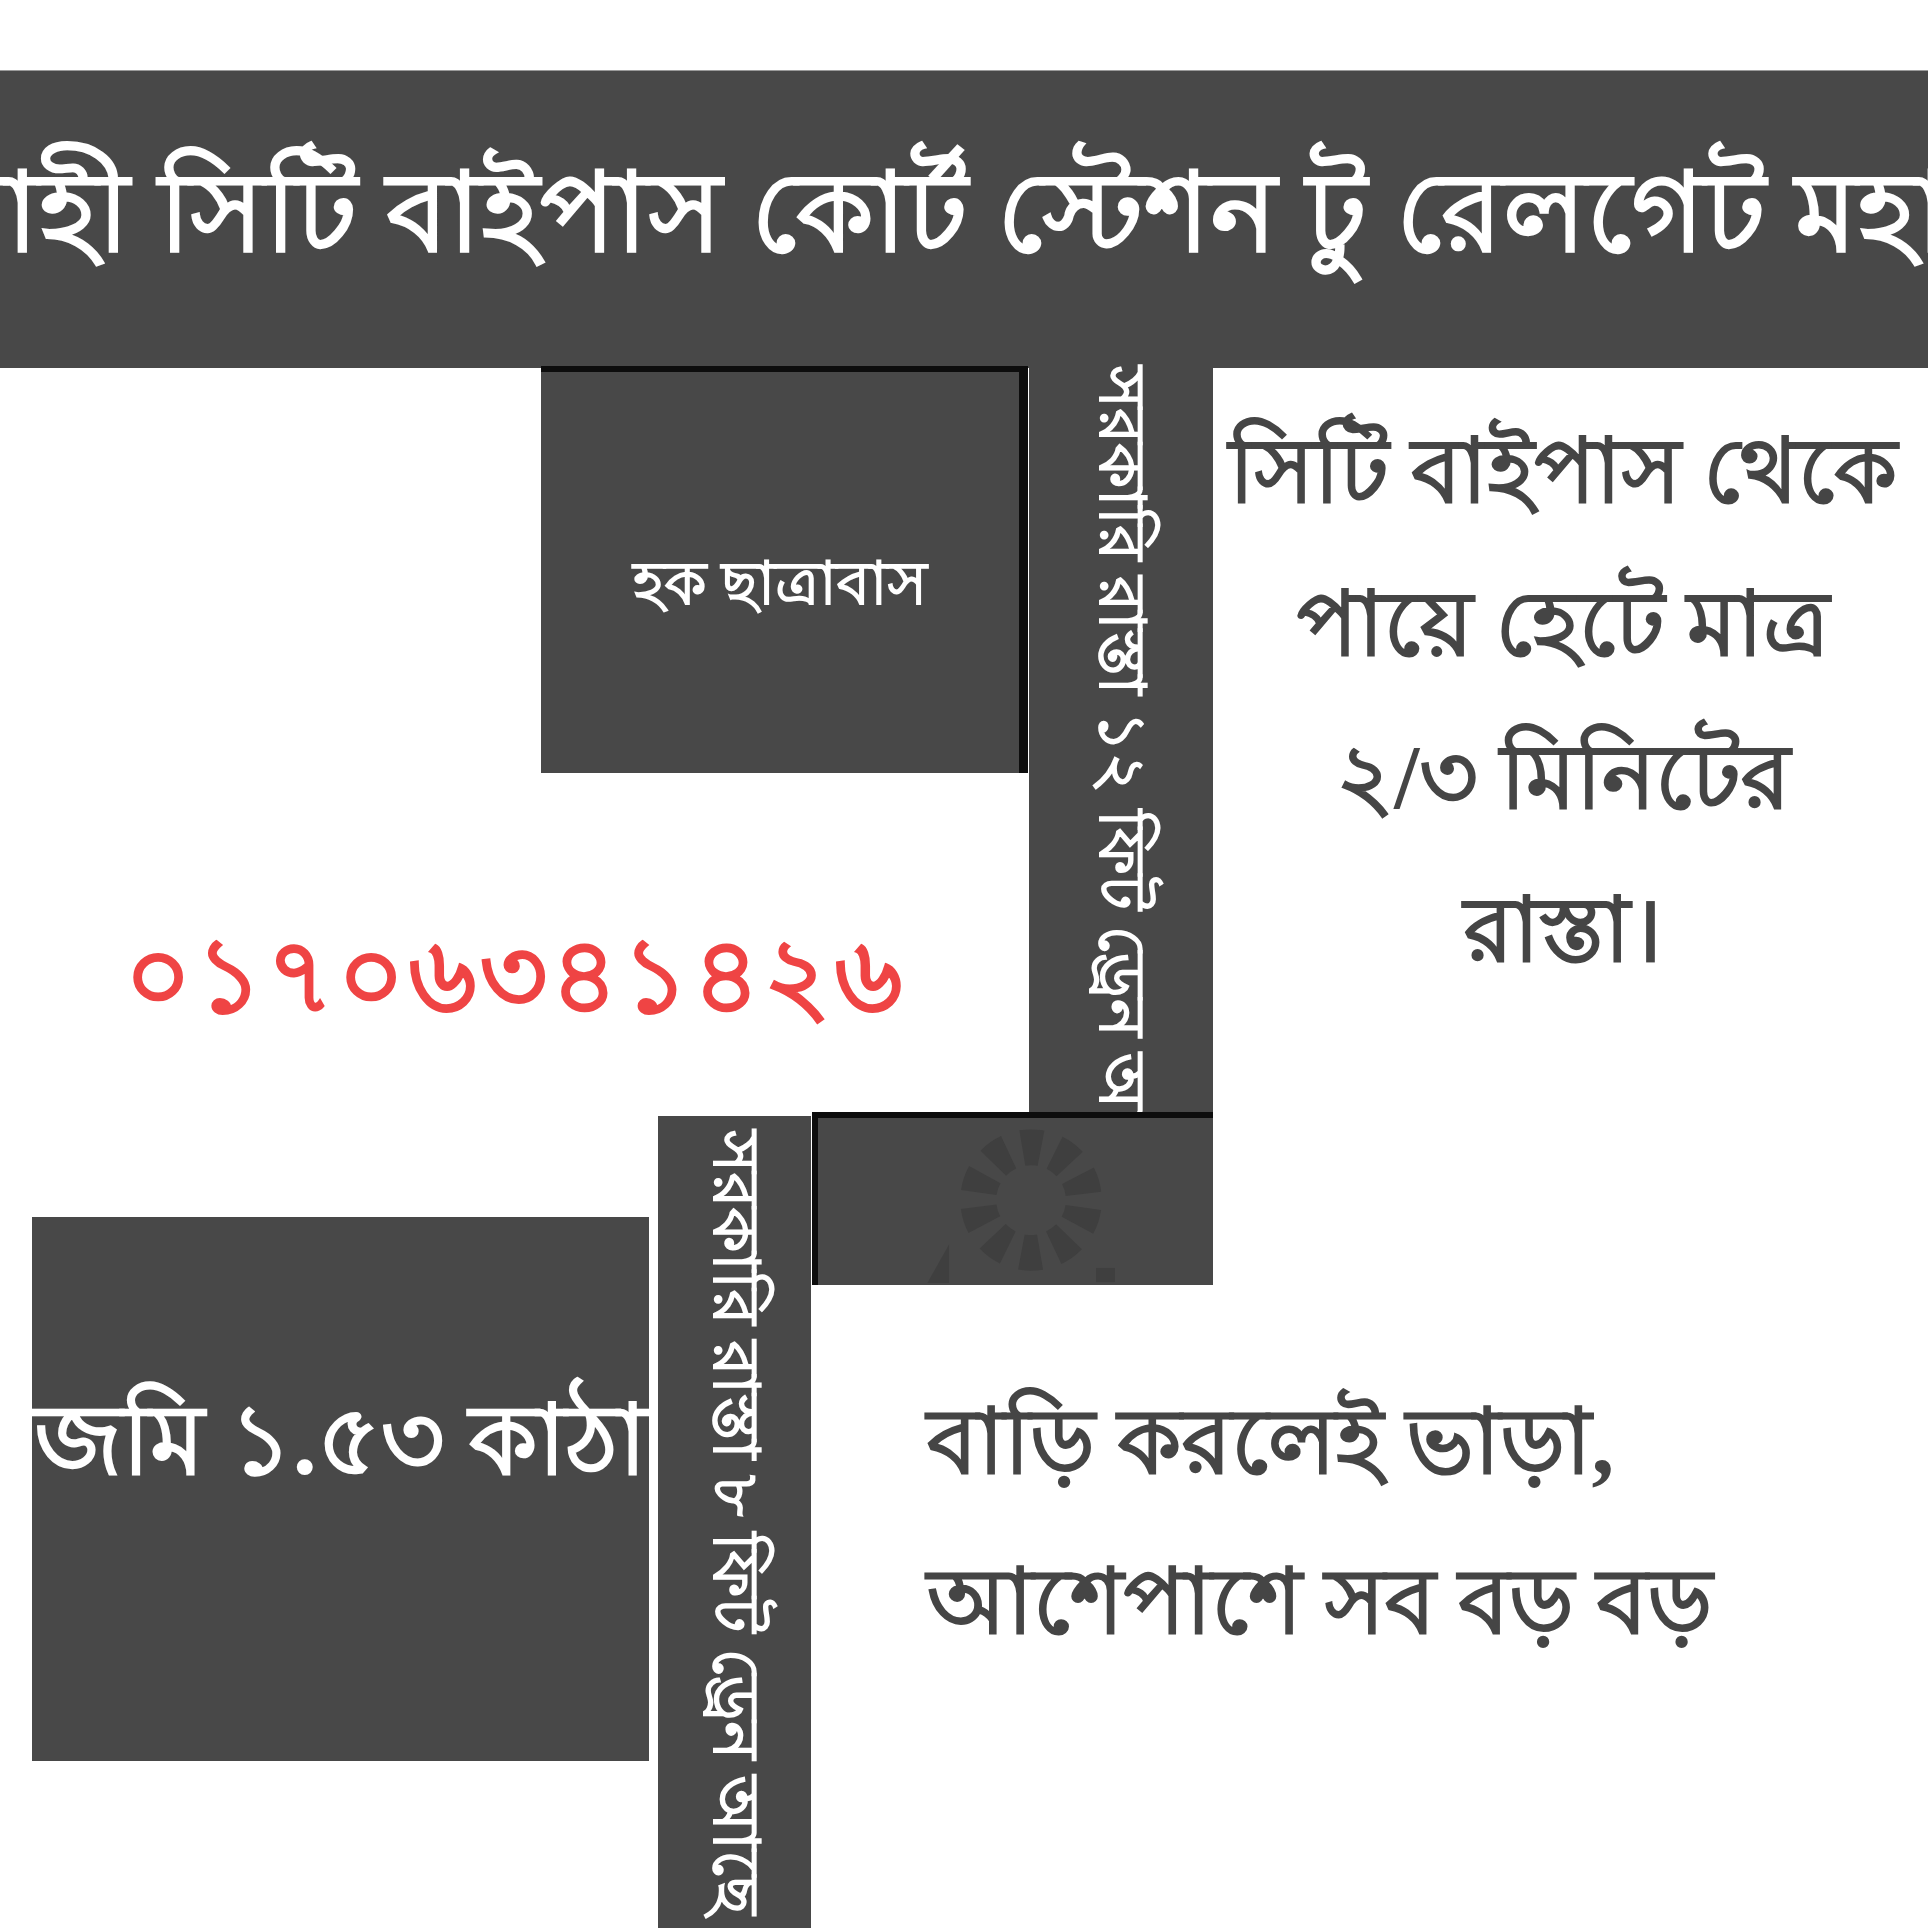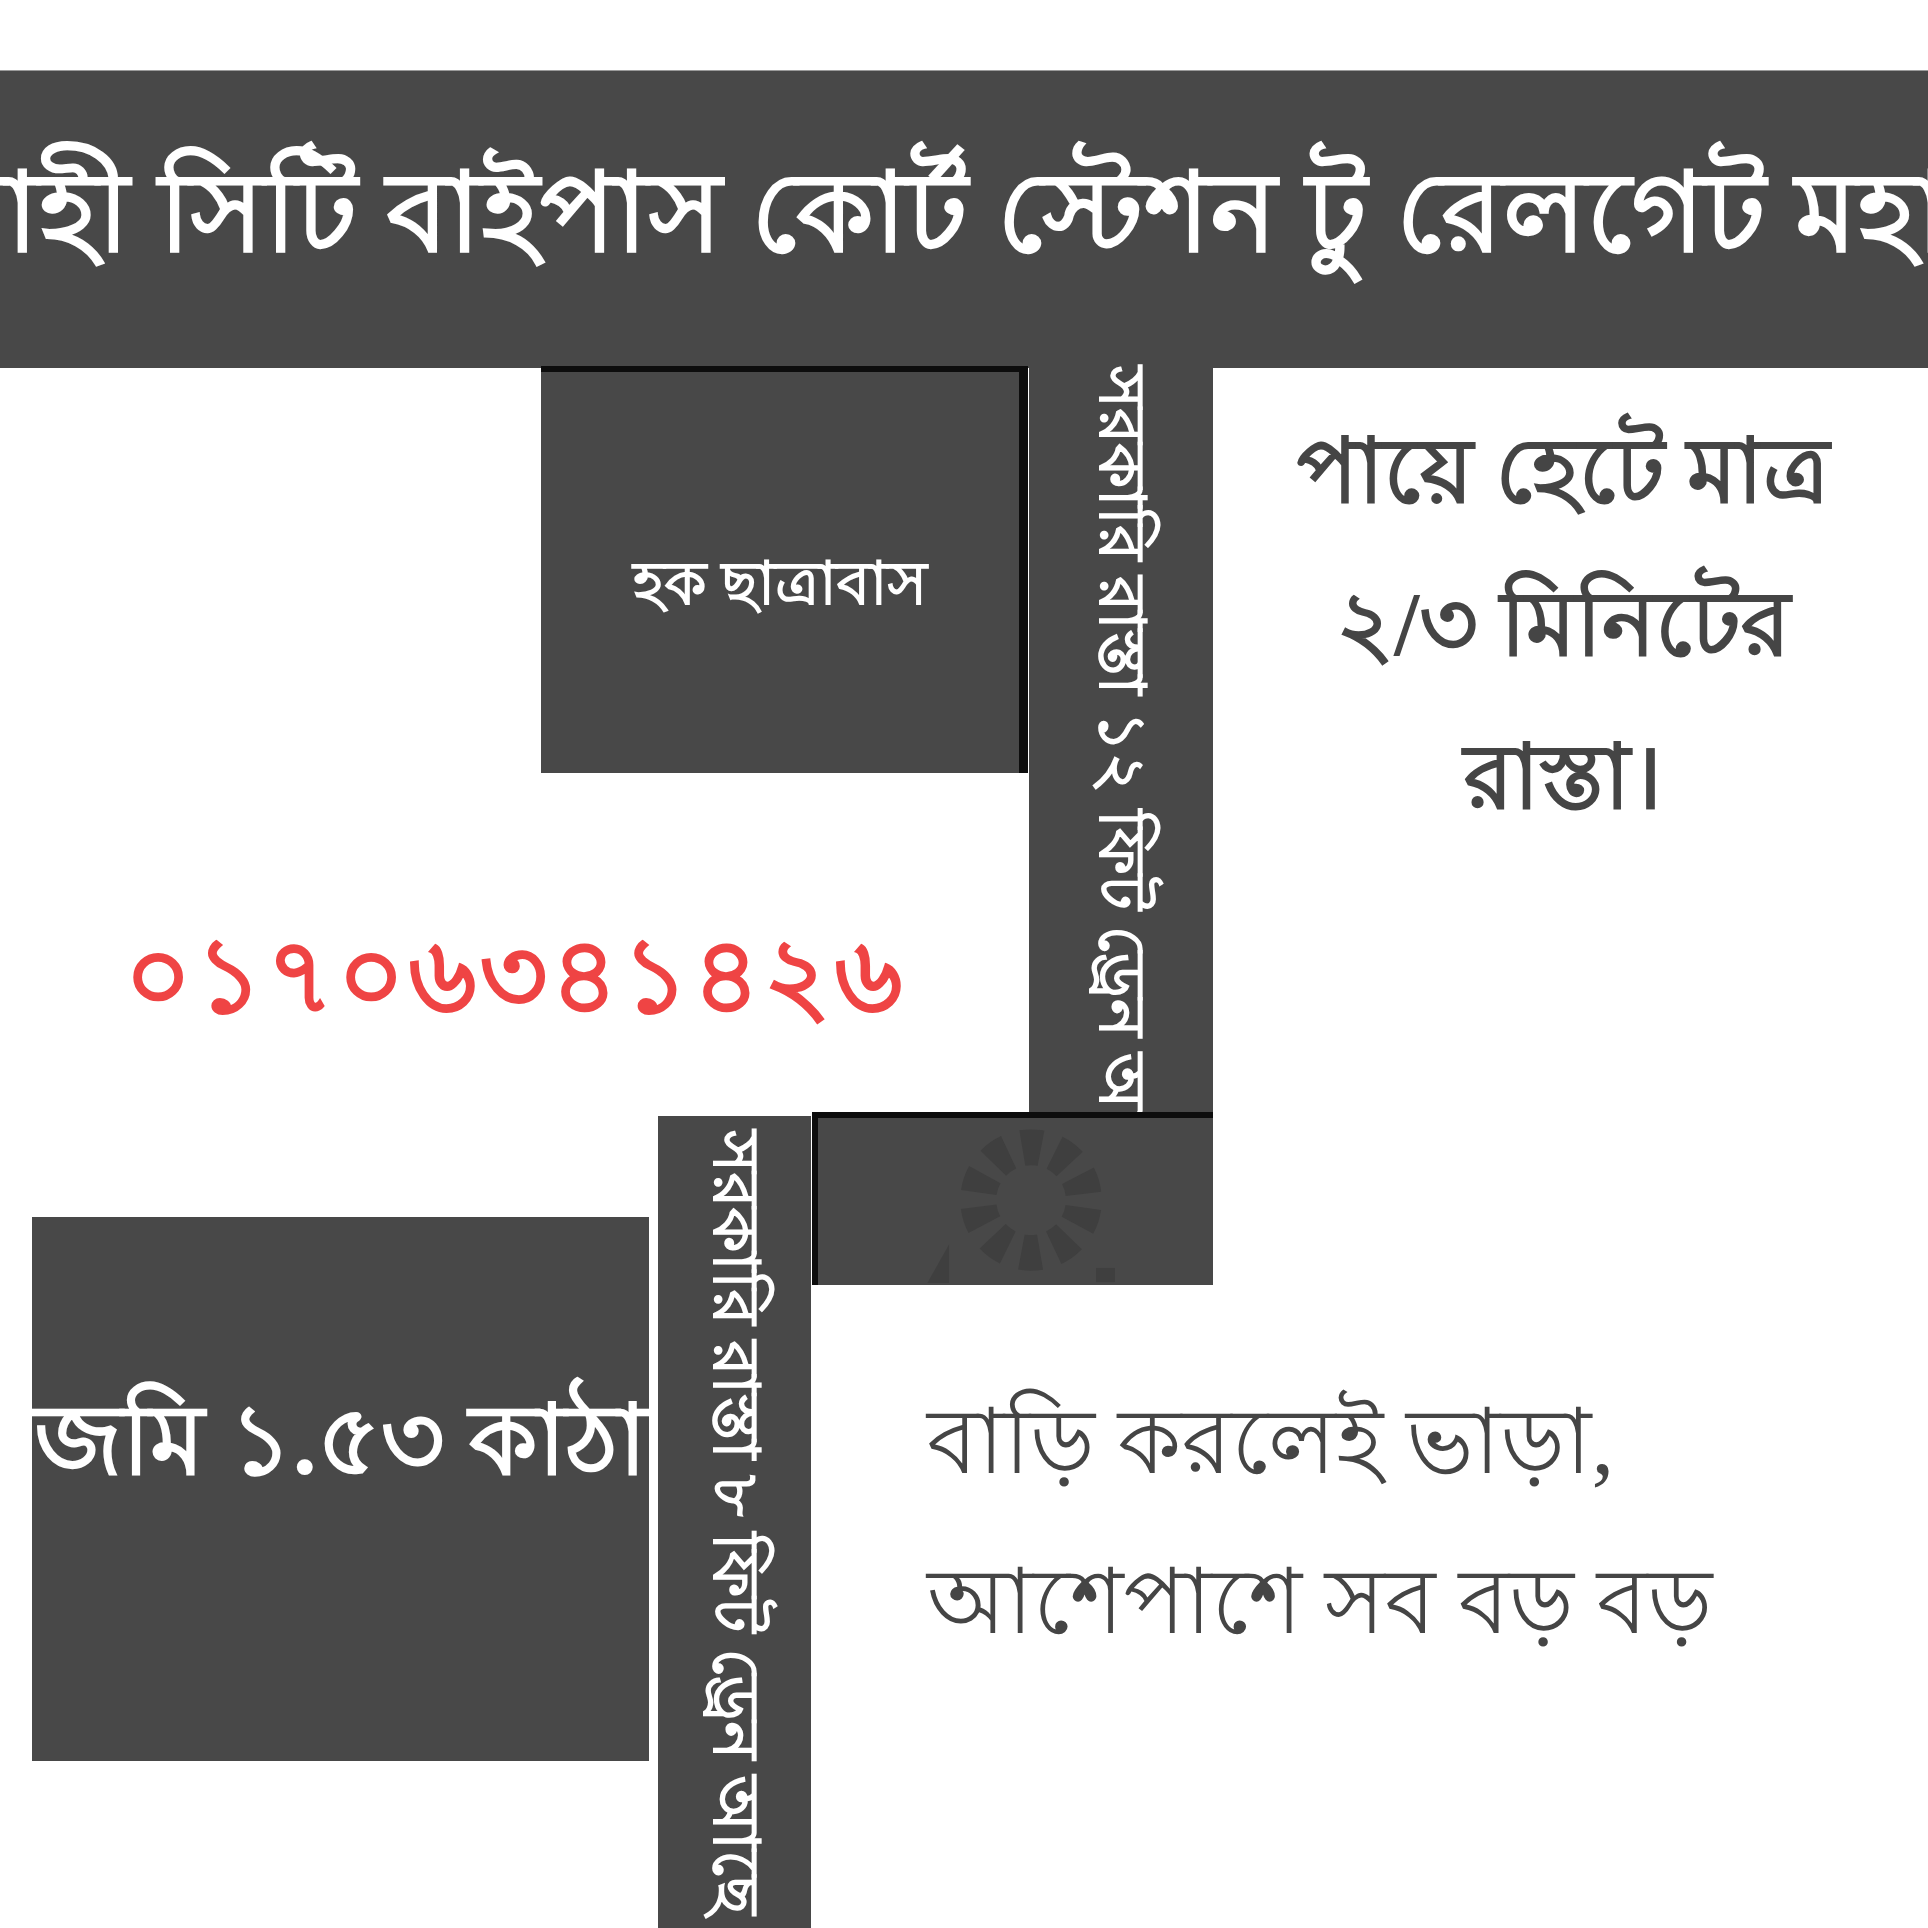--- a/index.html
+++ b/index.html
@@ -78,21 +78,21 @@
   
   .note-walk{
     position:absolute;left:1224px;top:395px;width:678px;
     text-align:center;color:#454545;font-weight:bold;font-size:90px;
   }
   .note-walk .nline{height:153px;line-height:153px;white-space:nowrap;}
 
   
   .note-surround{
     position:absolute;left:927px;top:1363px;width:979px;
-    text-align:left;color:#454545;font-weight:normal;font-size:91px;
+    text-align:left;color:#454545;font-weight:bold;font-size:91px;
   }
   .note-surround .nline{height:160px;line-height:160px;white-space:nowrap;}
 </style>
 </head>
 <body>
 
 <div id="canvas">
 
   <div class="header-band">
     <div class="title">রাজশাহী সিটি বাইপাস কোর্ট স্টেশন টু রেলগেট মহাসড়ক</div>
@@ -116,20 +116,21 @@
   <div class="road-8"></div>
   <div class="vtext road-8-label">সরকারি রাস্তা ৮ ফিট ড্রেন আছে</div>
 
   <div class="land-block">
     <div class="blabel">জমি ১.৫৩ কাঠা</div>
   </div>
 
   <div class="phone">০১৭০৬৩৪১৪২৬</div>
 
   <div class="note-walk">
+    <div class="nline">সিটি বাইপাস থেকে</div>
     <div class="nline">পায়ে হেটে মাত্র</div>
     <div class="nline">২/৩ মিনিটের</div>
     <div class="nline">রাস্তা।</div>
   </div>
 
   <div class="note-surround">
     <div class="nline">বাড়ি করলেই ভাড়া,</div>
     <div class="nline">আশেপাশে সব বড় বড়</div>
   </div>
 

